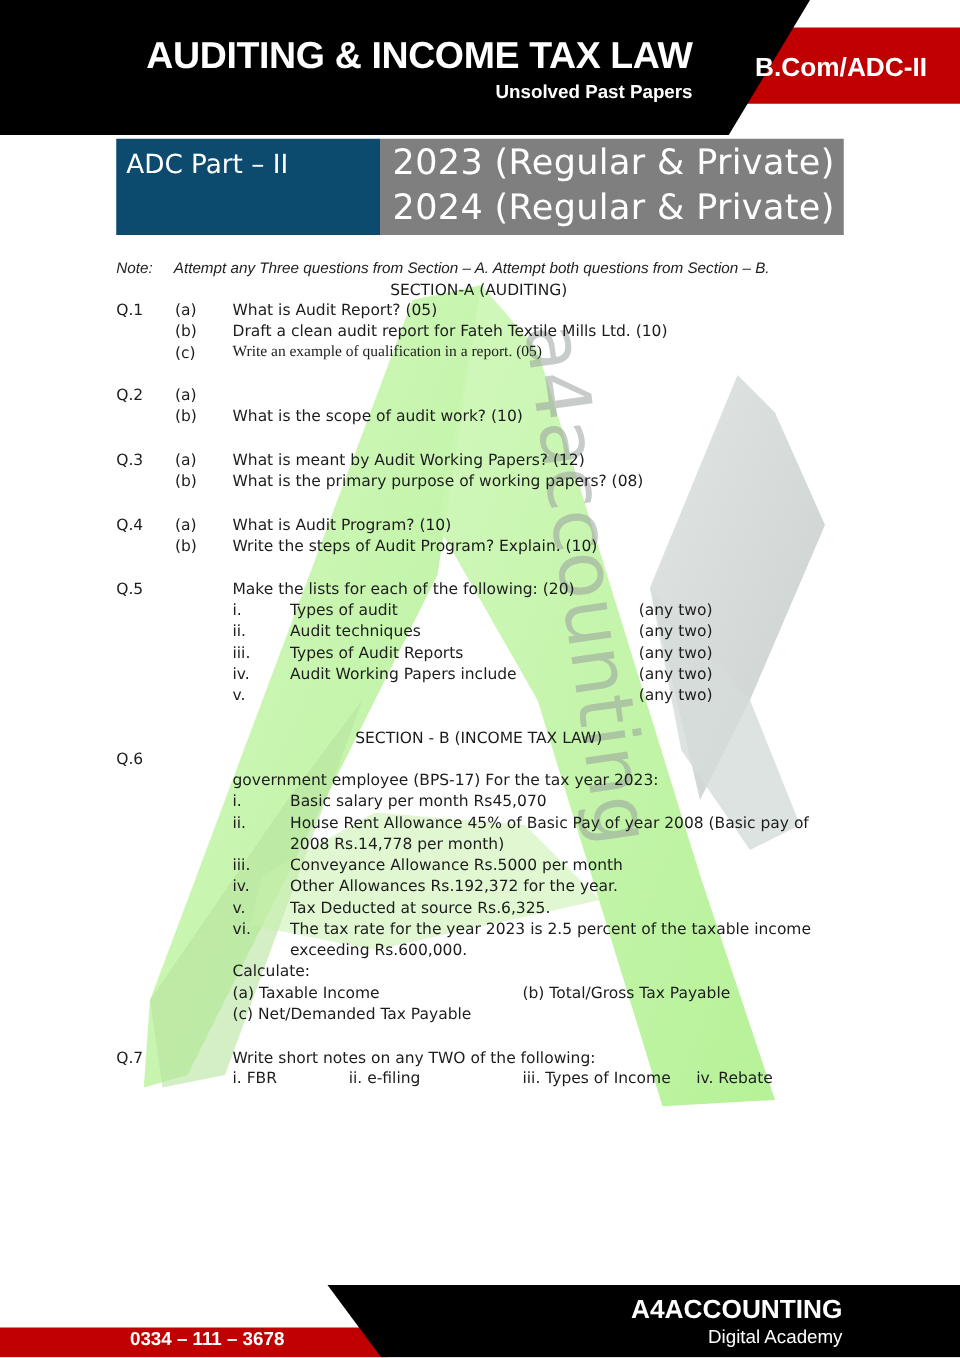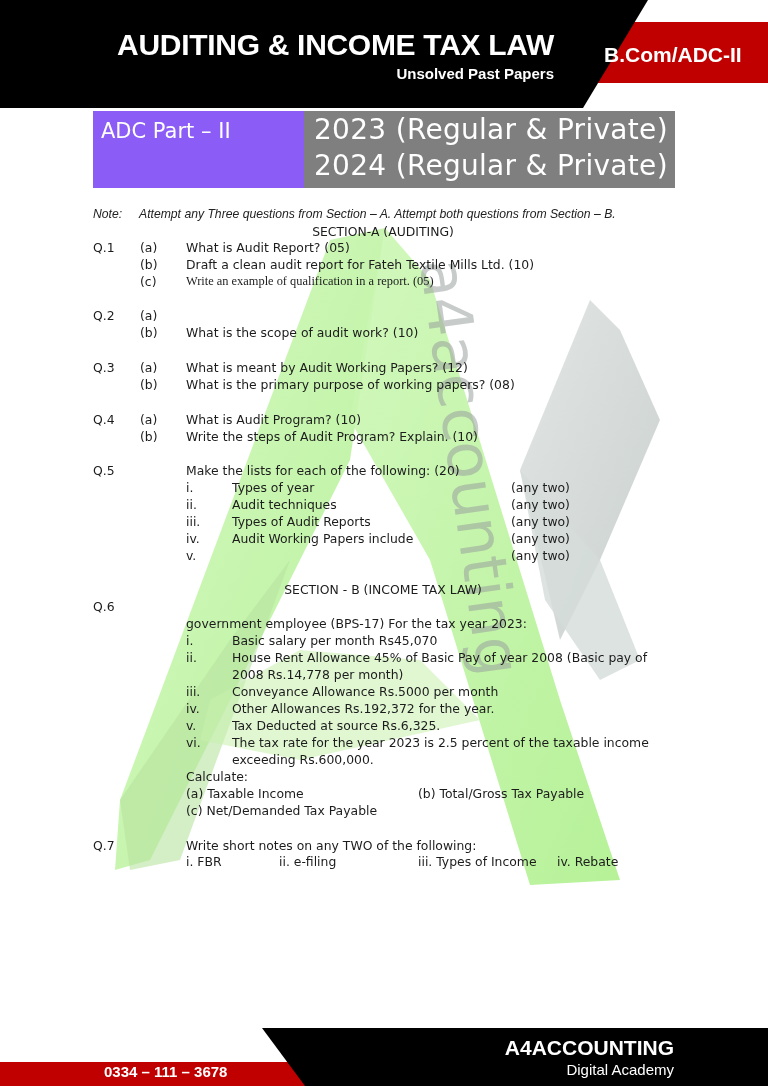--- a/index.html
+++ b/index.html
@@ -1,21 +1,21 @@
 <!DOCTYPE html>
 <html><head>
   <meta charset="utf-8">
   <style>
     html, body { margin:0; padding:0; }
     body { width:768px; height:1086px; position:relative; overflow:hidden; background:#ffffff; font-family:"DejaVu Sans", sans-serif; }
     #header-bg { position:absolute; left:0; top:0; width:768px; height:110px; }
     .title-main { position:absolute; left:60px; top:28px; width:494px; text-align:right; color:#fff; font-family:"Liberation Sans", sans-serif; font-weight:bold; font-size:30px; letter-spacing:-0.3px; white-space:nowrap; }
     .title-sub { position:absolute; left:300px; top:65px; width:254px; text-align:right; color:#fff; font-family:"Liberation Sans", sans-serif; font-weight:bold; font-size:15px; white-space:nowrap; }
     .course-badge { position:absolute; left:604px; top:43px; width:160px; color:#fff; font-family:"Liberation Sans", sans-serif; font-weight:bold; font-size:21px; white-space:nowrap; }
-    .part-box { position:absolute; left:93px; top:111px; width:211px; height:77px; background:#8b5cf6; }
+    .part-box { position:absolute; left:93px; top:111px; width:211px; height:77px; background:#0c4a6e; }
     .part-box span { position:absolute; left:8px; top:8px; color:#fff; font-size:21px; white-space:nowrap; }
     .year-box { position:absolute; left:304px; top:111px; width:371px; height:77px; background:#7f7f7f; }
     .year-line { position:absolute; left:10px; color:#fff; font-size:28px; white-space:nowrap; letter-spacing:0.3px; }
     .watermark { position:absolute; left:0; top:0; width:768px; height:1086px; pointer-events:none; }
     .content { position:absolute; left:0; top:0; width:696px; height:1086px; font-family:"DejaVu Sans", sans-serif; font-size:12.4px; color:#1c1c1c; }
     .line { position:absolute; white-space:nowrap; }
     .note { position:absolute; left:93px; top:207px; font-style:italic; font-size:12.2px; color:#222; white-space:nowrap; font-family:"Liberation Sans", sans-serif; }
     .note .lbl { display:inline-block; width:46px; }
     .sec-heading { position:absolute; left:93px; width:580px; text-align:center; white-space:nowrap; }
     #footer-bg { position:absolute; left:0; top:1020px; width:768px; height:66px; }
@@ -91,21 +91,21 @@
   <div class="line" style="left:93px; top:412px;">Q.4</div>
   <div class="line" style="left:140px; top:412px;">(a)</div>
   <div class="line" style="left:186px; top:412px;">What is Audit Program? (10)</div>
   <div class="line" style="left:140px; top:429px;">(b)</div>
   <div class="line" style="left:186px; top:429px;">Write the steps of Audit Program? Explain. (10)</div>
 
   <div class="line" style="left:93px; top:463px;">Q.5</div>
   <div class="line" style="left:186px; top:463px;">Make the lists for each of the following: (20)</div>
 
   <div class="line" style="left:186px; top:480px;">i.</div>
-  <div class="line" style="left:232px; top:480px;">Types of year</div>
+  <div class="line" style="left:232px; top:480px;">Types of audit</div>
   <div class="line" style="left:511px; top:480px;">(any two)</div>
 
   <div class="line" style="left:186px; top:497px;">ii.</div>
   <div class="line" style="left:232px; top:497px;text-align:right;">Audit techniques</div>
   <div class="line" style="left:511px; top:497px;">(any two)</div>
 
   <div class="line" style="left:186px; top:514px;">iii.</div>
   <div class="line" style="left:232px; top:514px;">Types of Audit Reports</div>
   <div class="line" style="left:511px; top:514px;">(any two)</div>
 

